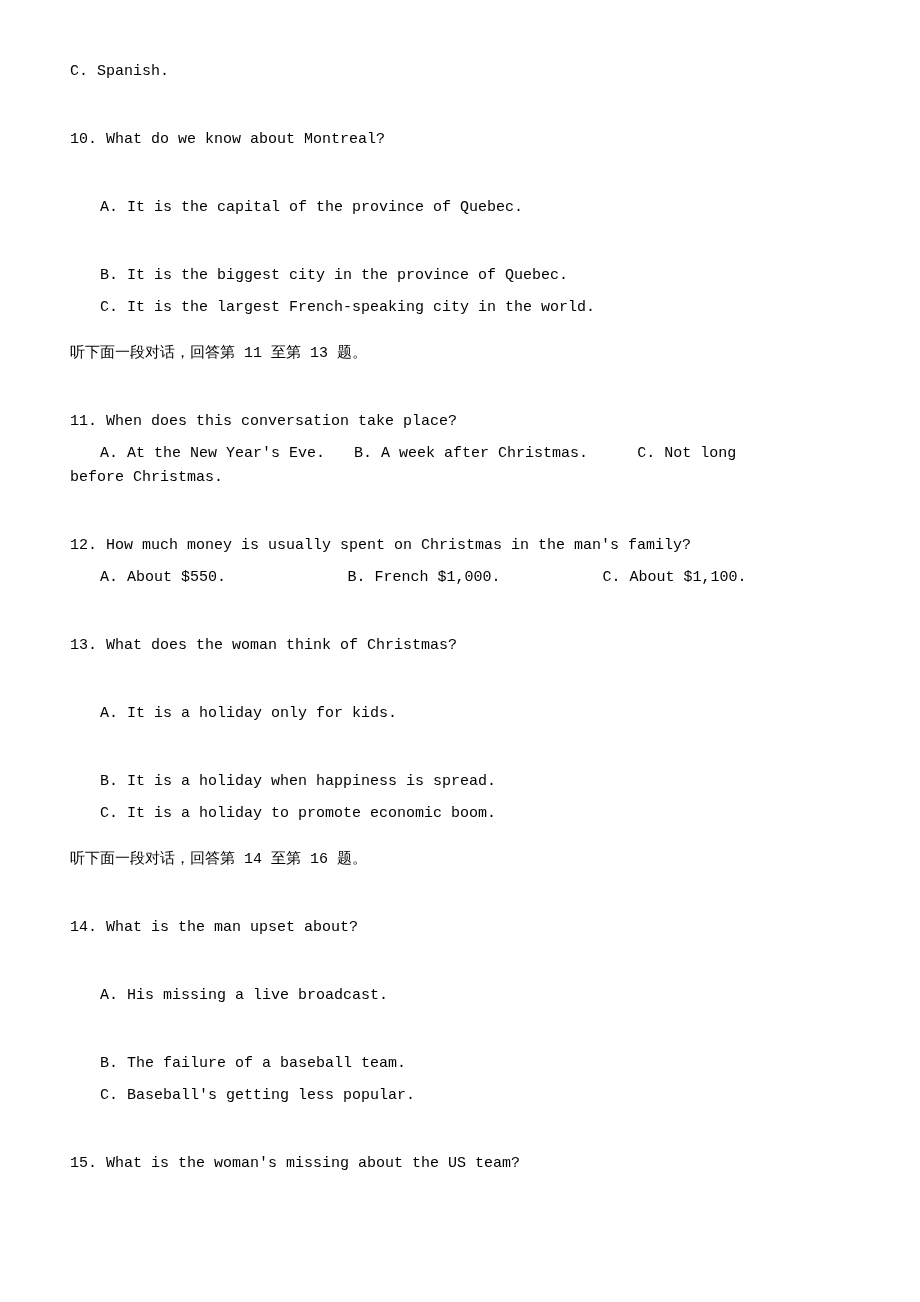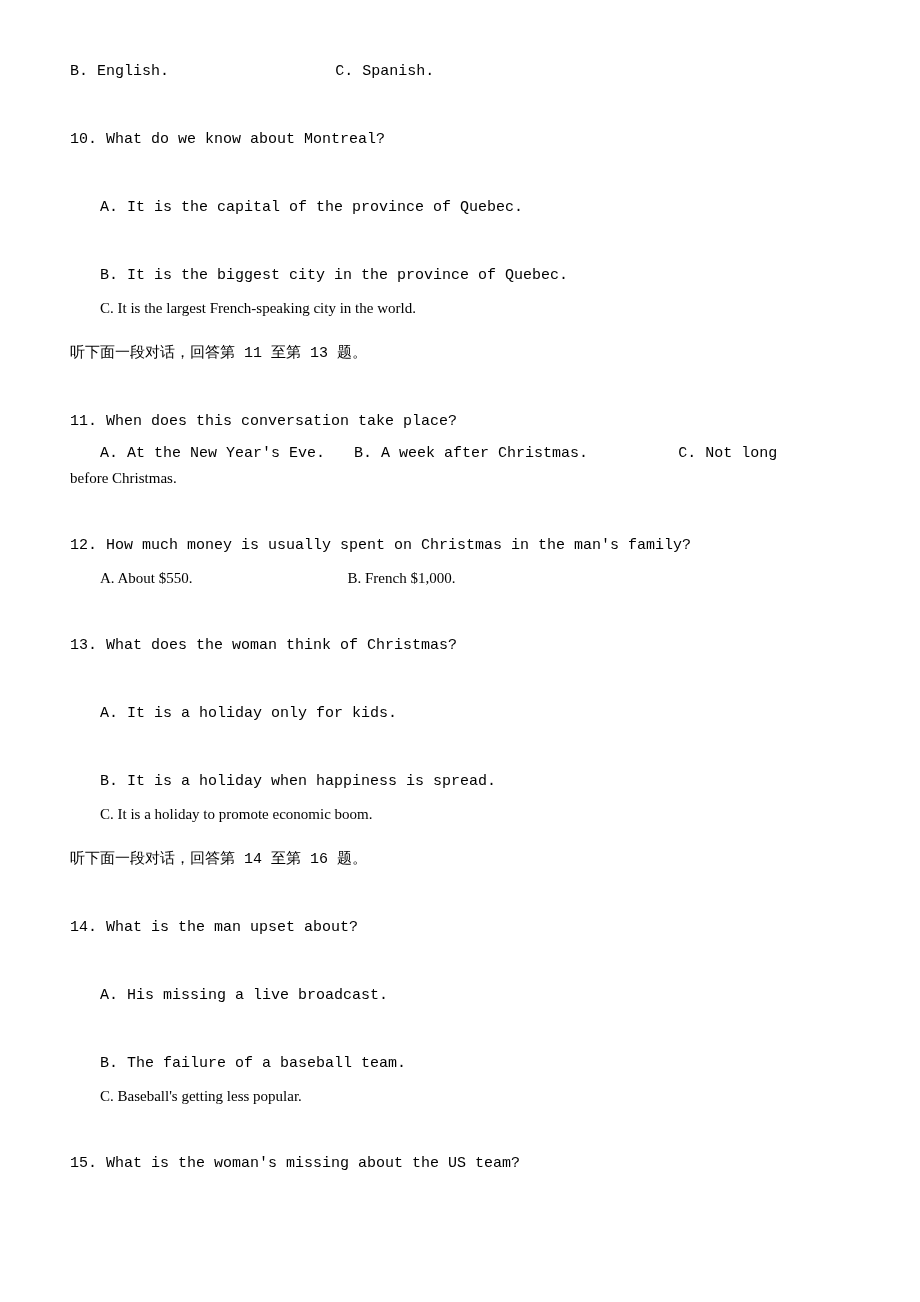--- a/index.html
+++ b/index.html
@@ -31,29 +31,26 @@
     }
 
     .col-a { width: 33%; }
     .col-b { width: 34%; }
     .col-c { width: 33%; }
 
     .indent1 { padding-left: 30px; }
 
     .mb8 { margin-bottom: 8px; margin-top: 44px; }
     .mb16 { margin-bottom: 16px; }
-    .mb22 { margin-bottom: 22px; font-family: Liberation Serif, serif; }
+    .mb22 { margin-bottom: 22px; }
   </style>
 </head>
 <body>
 
 <div class="answer-row mb16">
-  <div class="col-b">
-    <span>B.  English.</span>
-  </div>
   <div class="col-c">
     <span>C.  Spanish.</span>
   </div>
 </div>
 
 <div class="mb8">
   <span>10.</span><span> What do we know about Montreal?</span>
 </div>
 
 <div class="mb8 indent1">
@@ -70,36 +67,39 @@
   <span>听下面一段对话，回答第 11 至第 13 题。</span>
 </div>
 
 <div class="mb8">
   <span>11.</span><span> When does this conversation take place?</span>
 </div>
 
 <div class="mb0">
   <span class="indent1">A.  At the New Year's Eve.</span>
   <span style="margin-left: 20px;">B.  A week after Christmas.</span>
-  <span style="margin-left: 81px;">C.  Not long</span>
+  <span style="margin-left: 40px;">C.  Not long</span>
 </div>
 <div class="mb22">
   <span>before Christmas.</span>
 </div>
 
 <div class="mb8">
   <span>12.</span><span> How much money is usually spent on Christmas in the man's family?</span>
 </div>
 
 <div class="answer-row mb22 indent1">
   <div class="col-a">
     <span>A.  About $550.</span>
   </div>
   <div class="col-b">
     <span>B.  French $1,000.</span>
+  </div>
+  <div class="col-c">
+    <span>C.  About $1,100.</span>
   </div>
 </div>
 
 <div class="mb8">
   <span>13.</span><span> What does the woman think of Christmas?</span>
 </div>
 
 <div class="mb8 indent1">
   <span>A.  It is a holiday only for kids.</span>
 </div>

